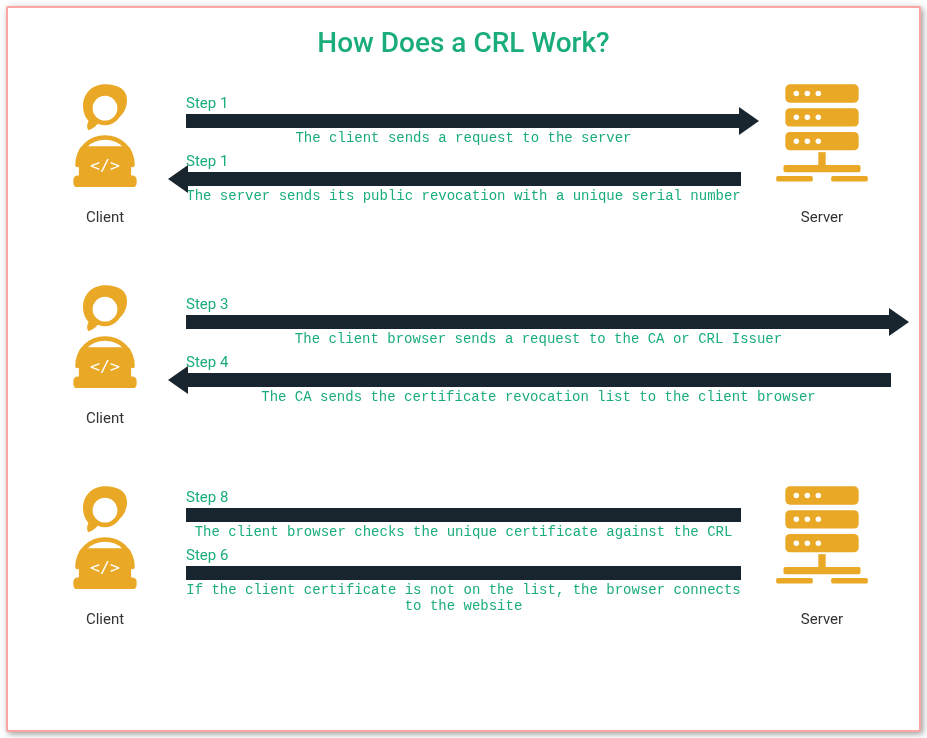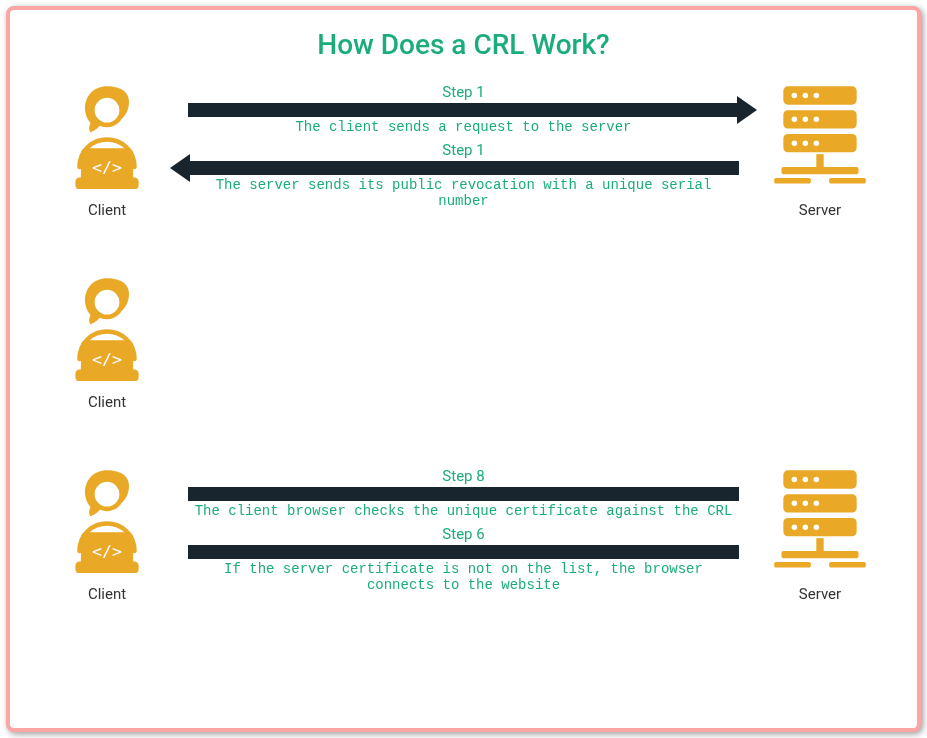--- a/index.html
+++ b/index.html
@@ -6,22 +6,22 @@
   body {
     font-family: -apple-system, BlinkMacSystemFont, "Segoe UI", Roboto, Arial, sans-serif;
     background: #fff;
     width: 927px;
     height: 738px;
     position: relative;
   }
   .frame {
     position: absolute;
     top: 6px; left: 6px; right: 6px; bottom: 6px;
-    border: 4px solid #fca5a5;
-    border-radius: 8px;
+    border: 2px solid #fca5a5;
+    border-radius: 2px;
     box-shadow: 2px 2px 6px rgba(0,0,0,0.4);
     padding: 18px 22px 10px 22px;
     background: #fff;
   }
   .title {
     text-align: center;
     color: #1aad7a;
     font-size: 28px;
     font-weight: 500;
     margin-bottom: 18px;
@@ -36,33 +36,32 @@
   .actor {
     display: flex;
     flex-direction: column;
     align-items: center;
     width: 150px;
     flex-shrink: 0;
   }
   .actor-label {
     font-size: 15px;
     color: #333;
-    margin-top: 12px;
+    margin-top: 21px;
     text-align: left;
   }
   .steps-col {
     flex: 1;
     padding: 0 6px;
   }
   .step {
     position: relative;
     margin-bottom: 4px;
   }
   .step-label {
-    text-align: center;
     color: #1aad7a;
     font-size: 15px;
     margin-bottom: 2px;
   }
   .arrow-bar {
     height: 14px;
     background: #19252e;
     position: relative;
   }
   .arrow-right::after {
@@ -167,20 +166,32 @@
           <path d="M60 8c-14 0-24 10-24 24 0 6 2 12 6 16-2 4-2 8 0 10 6-2 10-6 12-10 2 1 4 1 6 1 14 0 24-10 24-24 0-10-8-17-24-17z" fill="#e9a825" stroke="none"></path>
           <circle cx="60" cy="34" r="16" fill="#fff" stroke="#e9a825"></circle>
           <path d="M30 96c0-18 14-30 30-30s30 12 30 30"></path>
           <rect x="34" y="78" width="52" height="34" rx="3" fill="#e9a825" stroke="#e9a825"></rect>
           <rect x="28" y="110" width="64" height="8" rx="2" fill="#e9a825" stroke="#e9a825"></rect>
           <text x="60" y="102" text-anchor="middle" font-size="18" fill="#fff" font-family="monospace" stroke="none">&lt;/&gt;</text>
         </g>
       </svg>
       <div class="actor-label">Client</div>
     </div>
+    <div class="steps-col">
+      <div class="step">
+        <div class="step-label">Step 3</div>
+        <div class="arrow-bar arrow-right"></div>
+        <div class="step-desc">The client browser sends a request to the CA or CRL Issuer</div>
+      </div>
+      <div class="step">
+        <div class="step-label">Step 4</div>
+        <div class="arrow-bar arrow-left"></div>
+        <div class="step-desc">The CA sends the certificate revocation list to the client browser</div>
+      </div>
+    </div>
   </div>
 
   <div class="row">
     <div class="actor">
       <svg class="client-svg" viewBox="0 0 120 120">
         <g fill="none" stroke="#e9a825" stroke-width="5" stroke-linecap="round" stroke-linejoin="round">
           <path d="M60 8c-14 0-24 10-24 24 0 6 2 12 6 16-2 4-2 8 0 10 6-2 10-6 12-10 2 1 4 1 6 1 14 0 24-10 24-24 0-10-8-17-24-17z" fill="#e9a825" stroke="none"></path>
           <circle cx="60" cy="34" r="16" fill="#fff" stroke="#e9a825"></circle>
           <path d="M30 96c0-18 14-30 30-30s30 12 30 30"></path>
           <rect x="34" y="78" width="52" height="34" rx="3" fill="#e9a825" stroke="#e9a825"></rect>
@@ -192,21 +203,21 @@
     </div>
     <div class="steps-col">
       <div class="step">
         <div class="step-label">Step 8</div>
         <div class="arrow-bar no-arrow-pad"></div>
         <div class="step-desc">The client browser checks the unique certificate against the CRL</div>
       </div>
       <div class="step">
         <div class="step-label">Step 6</div>
         <div class="arrow-bar no-arrow-pad"></div>
-        <div class="step-desc">If the server certificate is not on the list, the browser connects to the website</div>
+        <div class="step-desc">If the client certificate is not on the list, the browser connects to the website</div>
       </div>
     </div>
     <div class="actor">
       <svg class="server-svg" viewBox="0 0 120 120">
         <g fill="#e9a825">
           <rect x="20" y="8" width="80" height="20" rx="5"></rect>
           <rect x="20" y="34" width="80" height="20" rx="5"></rect>
           <rect x="20" y="60" width="80" height="20" rx="5"></rect>
           <rect x="56" y="82" width="8" height="14"></rect>
           <rect x="18" y="96" width="84" height="8" rx="2"></rect>

